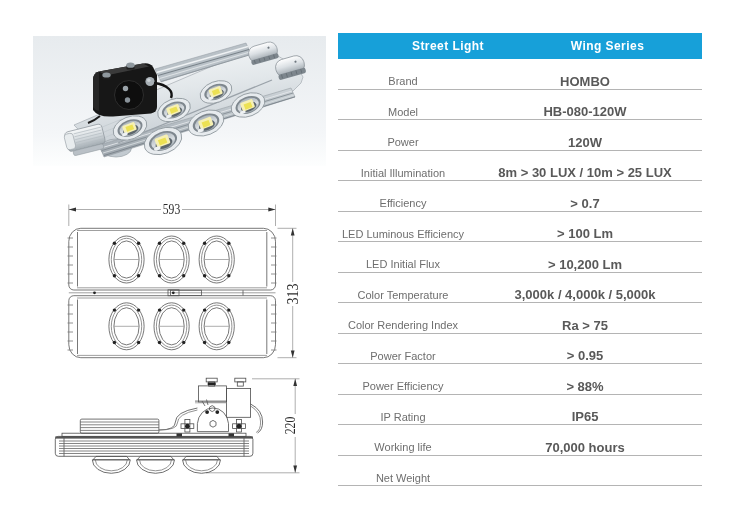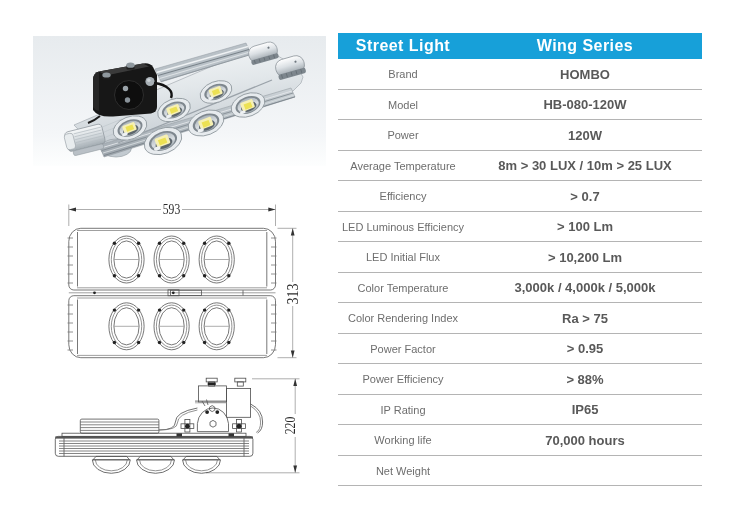--- a/index.html
+++ b/index.html
@@ -1,24 +1,24 @@
 <!DOCTYPE html>
 <html><head>
 <meta charset="utf-8">
 <style>
   html,body{margin:0;padding:0;background:#fff;}
   #page{position:relative;width:730px;height:523px;font-family:"Liberation Sans",sans-serif;overflow:hidden;background:#fff;}
   #art{position:absolute;left:0;top:0;}
   #tbl{position:absolute;left:338px;top:32.8px;width:364px;}
-  .hd{height:26.6px;background:#17a0d9;display:flex;color:#fff;font-weight:bold;font-size:16px;letter-spacing:0.45px;}
+  .hd{height:26.6px;background:#17a0d9;display:flex;color:#fff;font-weight:bold;font-size:12px;letter-spacing:0.45px;padding-left:45px;}
   .hd div{display:flex;align-items:center;justify-content:center;}
   .c1{width:130px;}
   .c2{flex:1;}
   .row{height:29.5px;border-bottom:1px solid #b4b4b4;display:flex;}
-  .row div{position:relative;top:0;}
+  .row div{position:relative;top:7px;}
   .row .c1{font-size:11px;color:#6e6e6e;display:flex;align-items:center;justify-content:center;text-align:center;}
   .row .c2{font-size:13px;color:#595959;display:flex;align-items:center;justify-content:center;font-weight:bold;}
 </style>
 </head>
 <body>
 <div id="page">
 <svg id="art" width="730" height="523" viewBox="0 0 730 523">
 
   <defs>
     <linearGradient id="bgph" x1="0" y1="0" x2="0" y2="1">
@@ -366,21 +366,21 @@
       </div>
   <div class="row">
         <div class="c1">Model</div>
         <div class="c2">HB-080-120W</div>
       </div>
   <div class="row">
         <div class="c1">Power</div>
         <div class="c2">120W</div>
       </div>
   <div class="row">
-        <div class="c1">Average Temperature</div>
+        <div class="c1">Initial Illumination</div>
         <div class="c2">8m &gt; 30 LUX / 10m &gt; 25 LUX</div>
       </div>
   <div class="row">
         <div class="c1">Efficiency</div>
         <div class="c2">&gt; 0.7</div>
       </div>
   <div class="row">
         <div class="c1">LED Luminous Efficiency</div>
         <div class="c2">&gt; 100 Lm</div>
       </div>

